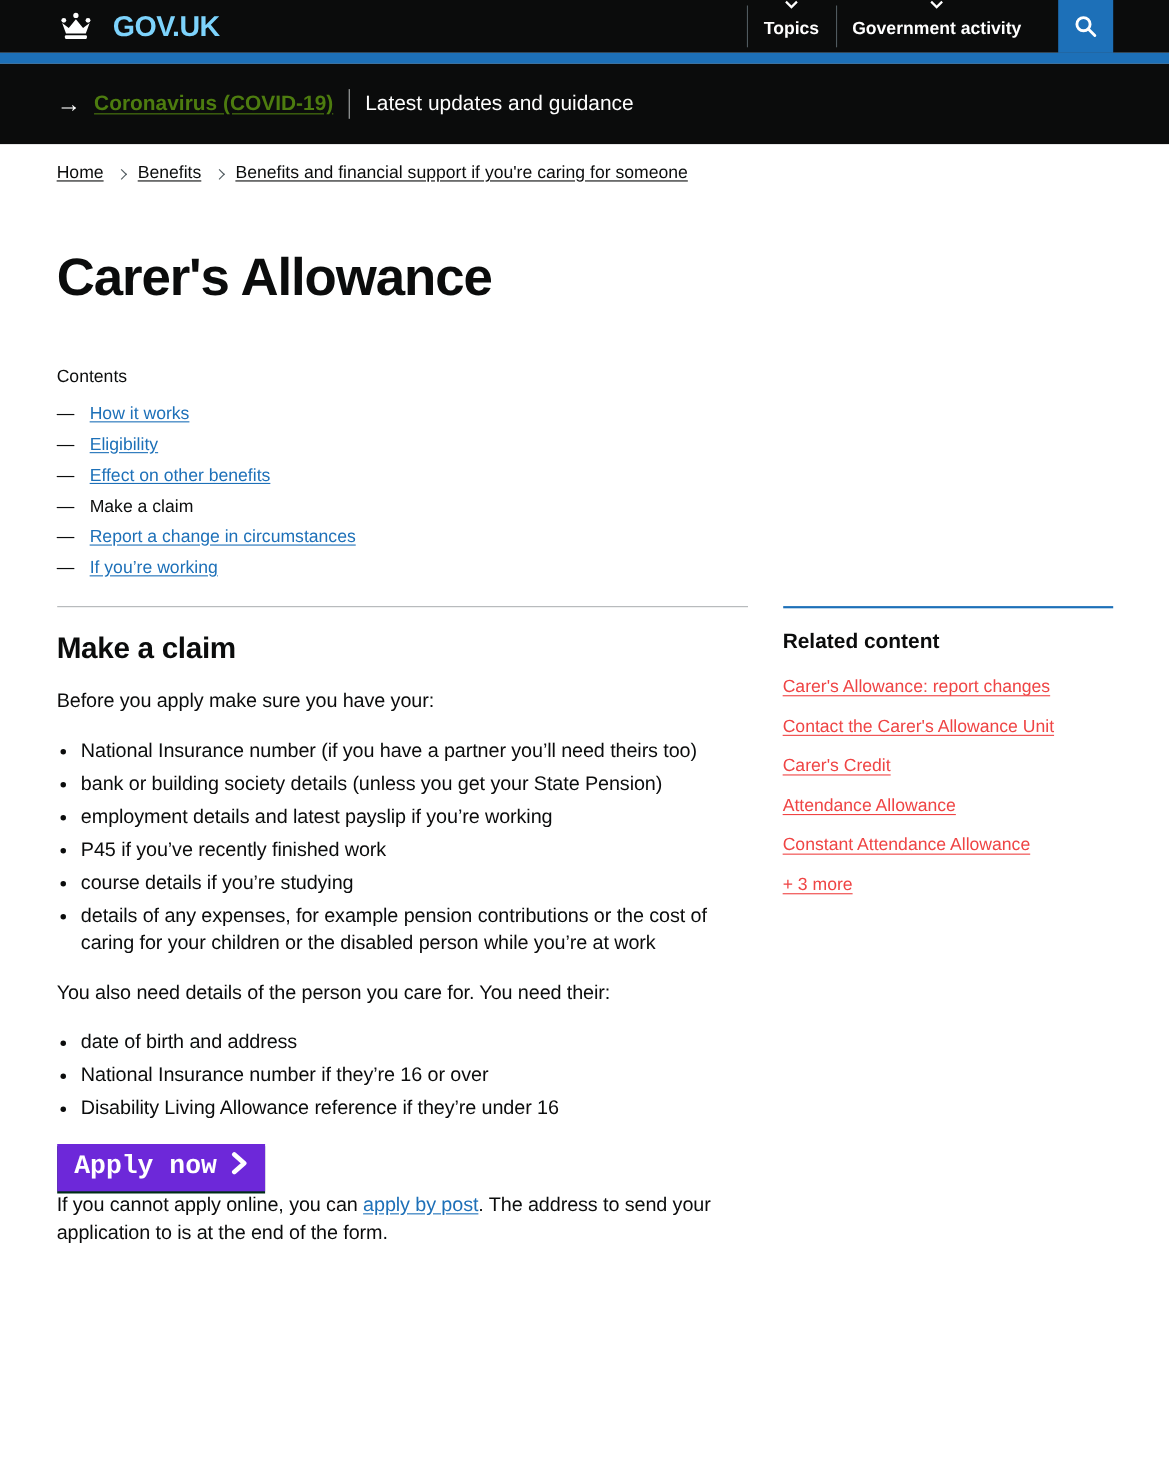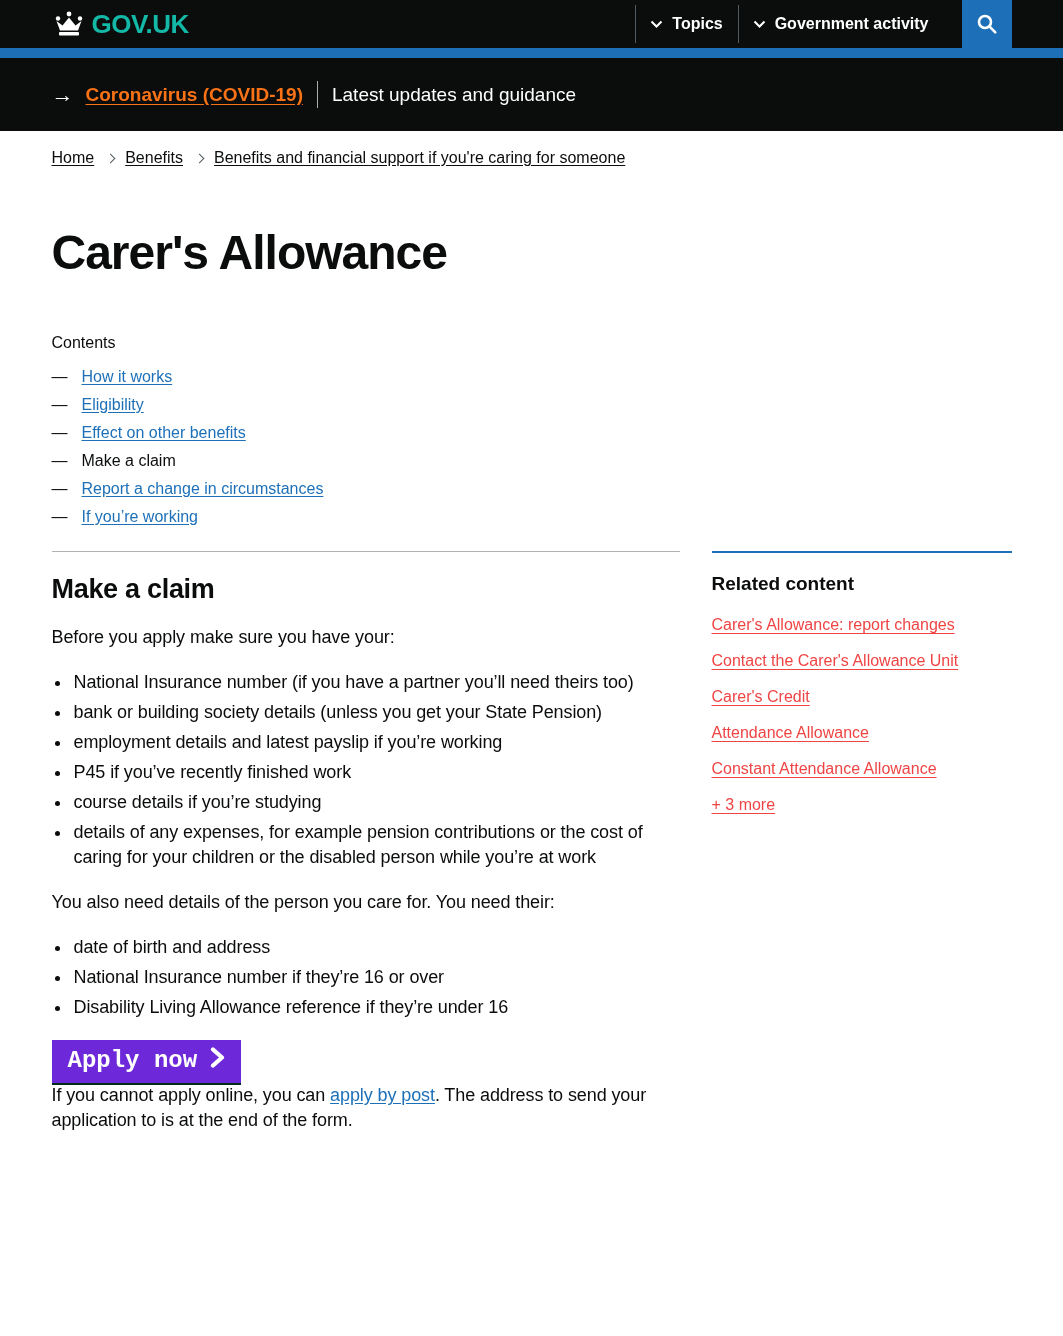--- a/index.html
+++ b/index.html
@@ -12,45 +12,45 @@
     color: #0b0c0c;
     font-family: "Liberation Sans", sans-serif;
     -webkit-font-smoothing: antialiased;
   }
   .container { width: 960px; margin: 0 auto; }
   a { cursor: pointer; }
 
   
   .site-header { background: #0b0c0c; height: 48px; }
   .header-inner { display: flex; align-items: center; height: 48px; }
-  .logo { display: flex; align-items: center; gap: 6px; color: #14b8a6; text-decoration: none; }
+  .logo { display: flex; align-items: center; gap: 17px; color: #7dd3fc; text-decoration: none; }
   .logo-text { font-size: 26px; font-weight: 700; letter-spacing: -0.5px; }
   .top-nav { margin-left: auto; display: flex; height: 48px; }
   .nav-item {
     display: flex; align-items: center; gap: 9px;
     color: #fff; font-size: 16px; font-weight: 700;
-    padding: 0 15px; position: relative; cursor: pointer; white-space: nowrap;
+    padding: 0 15px; position: relative; cursor: pointer; white-space: nowrap; flex-direction: column;
   }
   .nav-item::before {
     content: ""; position: absolute; left: 0; top: 5px; bottom: 5px;
     width: 1px; background: #505a5f;
   }
   .search-btn {
     width: 50px; height: 48px; margin-left: 18px;
     background: #1d70b8; border: none; cursor: pointer;
     display: flex; align-items: center; justify-content: center; flex: none;
   }
 
   
   .blue-bar { height: 10px; background: #1d70b8; }
   .covid-banner { background: #0b0c0c; height: 73px; display: flex; align-items: center; }
   .banner-inner { display: flex; align-items: center; }
   .banner-arrow { color: #fff; font-size: 22px; line-height: 1; margin-right: 12px; font-weight: 700; }
   .banner-link {
-    color: #f97316; font-size: 19px; font-weight: 700;
+    color: #4d7c0f; font-size: 19px; font-weight: 700;
     text-decoration: underline; text-underline-offset: 3px;
   }
   .banner-divider { width: 1px; height: 27px; background: #a9acac; margin: 0 14px; }
   .banner-text { color: #fff; font-size: 19px; }
 
   
   .breadcrumb { margin-top: 18px; font-size: 16px; display: flex; align-items: center; flex-wrap: wrap; }
   .crumb { display: inline-flex; align-items: center; }
   .crumb a { color: #0b0c0c; text-decoration: underline; text-underline-offset: 2px; }
   .crumb-sep {

